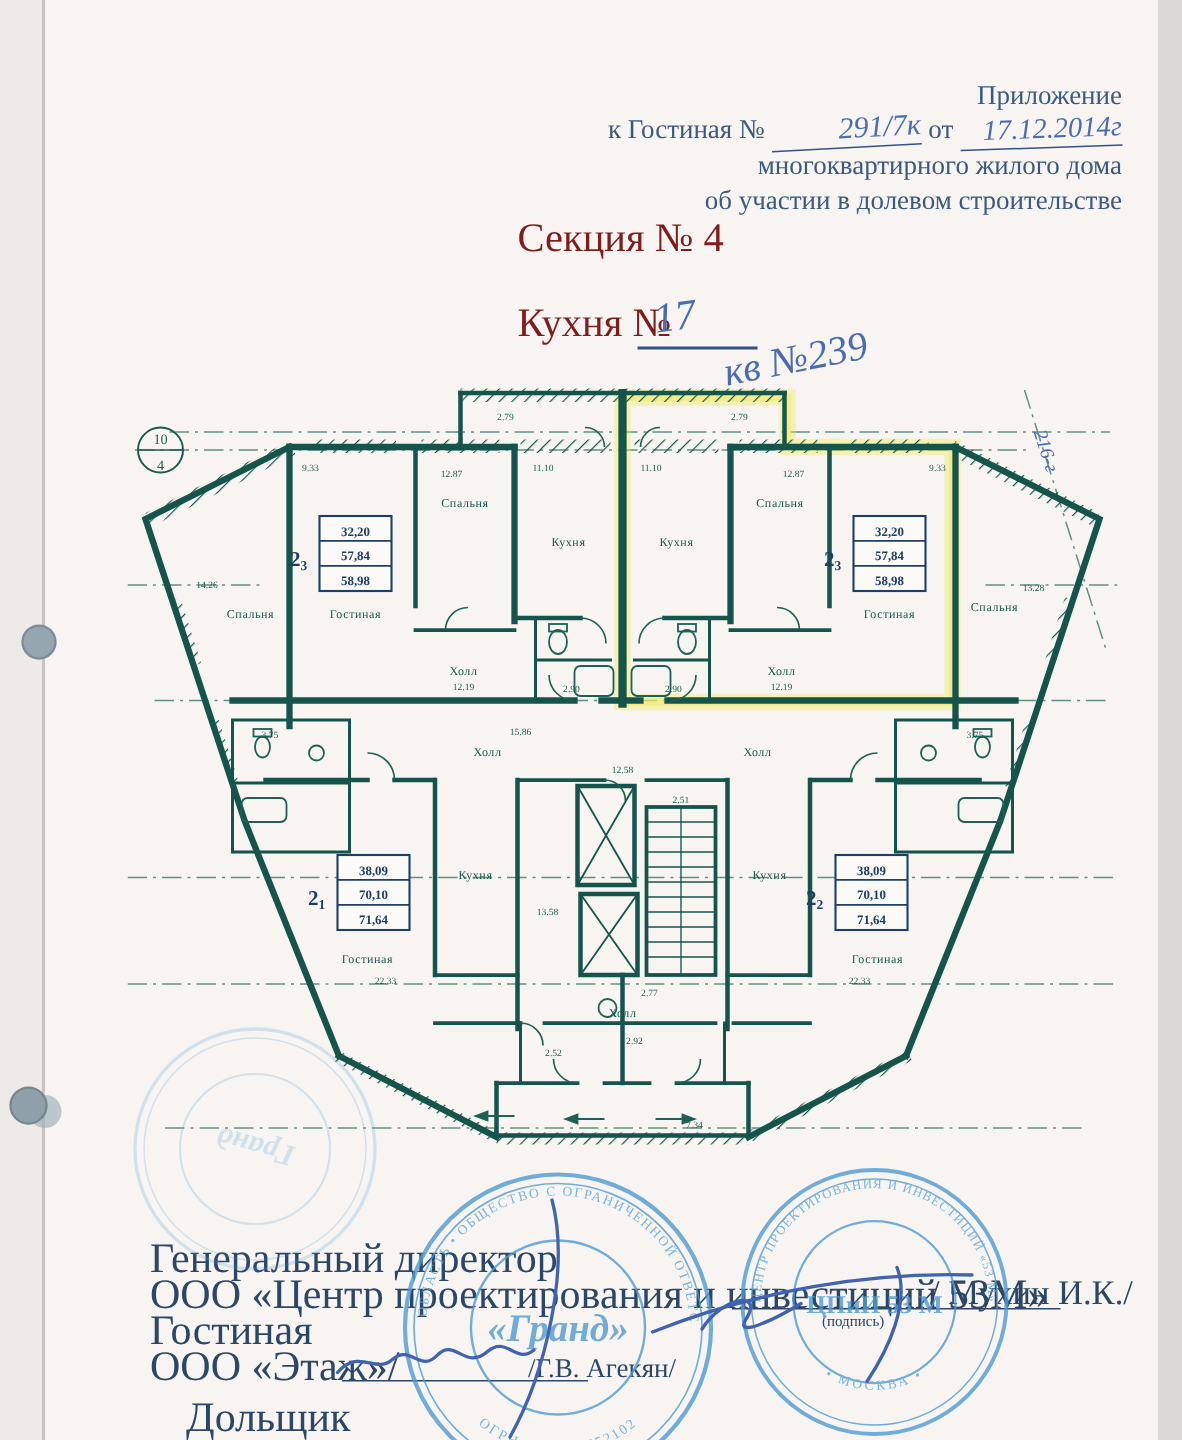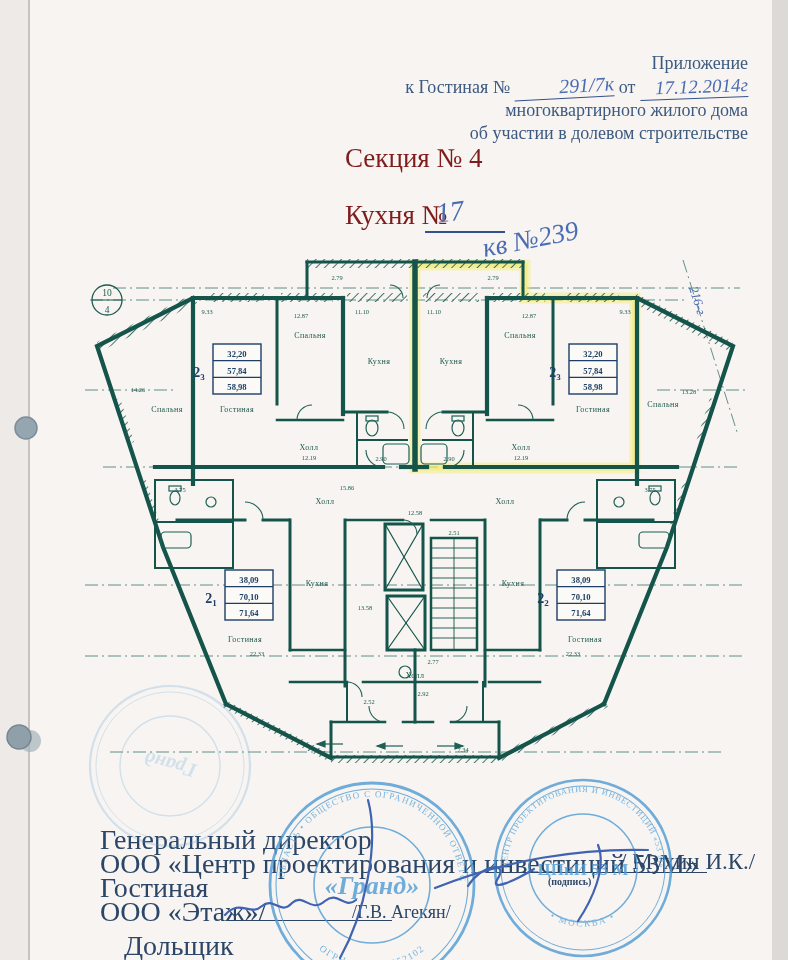--- a/index.html
+++ b/index.html
@@ -325,21 +325,21 @@
       <text x="95" y="240" class="dim">3.75</text>
       <text x="565" y="240" class="dim">3.75</text>
     </g>
 
     <text x="604" y="36" font-size="13" font-style="italic" fill="#4a6cb3" transform="rotate(72 604 36)">216-г</text>
   </svg>
 
   <div class="abs footer-text" style="left:100px;top:828px;">Генеральный директор</div>
   <div class="abs footer-text" style="left:100px;top:852px;white-space:nowrap;">ООО «Центр проектирования и инвестиций 53М»</div>
   <div class="abs" style="left:488px;top:872px;width:219px;border-bottom:1.6px solid #2c4668;"></div>
-  <div class="abs" style="left:548px;top:876px;color:#2c4668;font-size:10px;font-weight:bold;">(подпись)</div>
+  <div class="abs" style="left:548px;top:876px;color:#2c4668;font-size:10px;">(подпись)</div>
   <div class="abs footer-text" style="left:620px;top:850px;font-size:23px;white-space:nowrap;">/ Мухин И.К./</div>
   <div class="abs footer-text" style="left:100px;top:876px;">Гостиная</div>
   <div class="abs footer-text" style="left:100px;top:900px;white-space:nowrap;">ООО «Этаж»/</div>
   <div class="abs" style="left:228px;top:920px;width:164px;border-bottom:1.6px solid #2c4668;"></div>
   <div class="abs footer-text" style="left:352px;top:900px;font-size:18px;white-space:nowrap;">/Г.В. Агекян/</div>
   <div class="abs footer-text" style="left:100px;top:934px;margin-left:24px;">Дольщик</div>
 
   <svg class="abs" style="left:0;top:0;pointer-events:none;" width="788" height="960" viewBox="0 0 788 960">
     <defs>
       <path id="ga1" d="M284,885 A88,88 0 0 1 460,885"></path>

